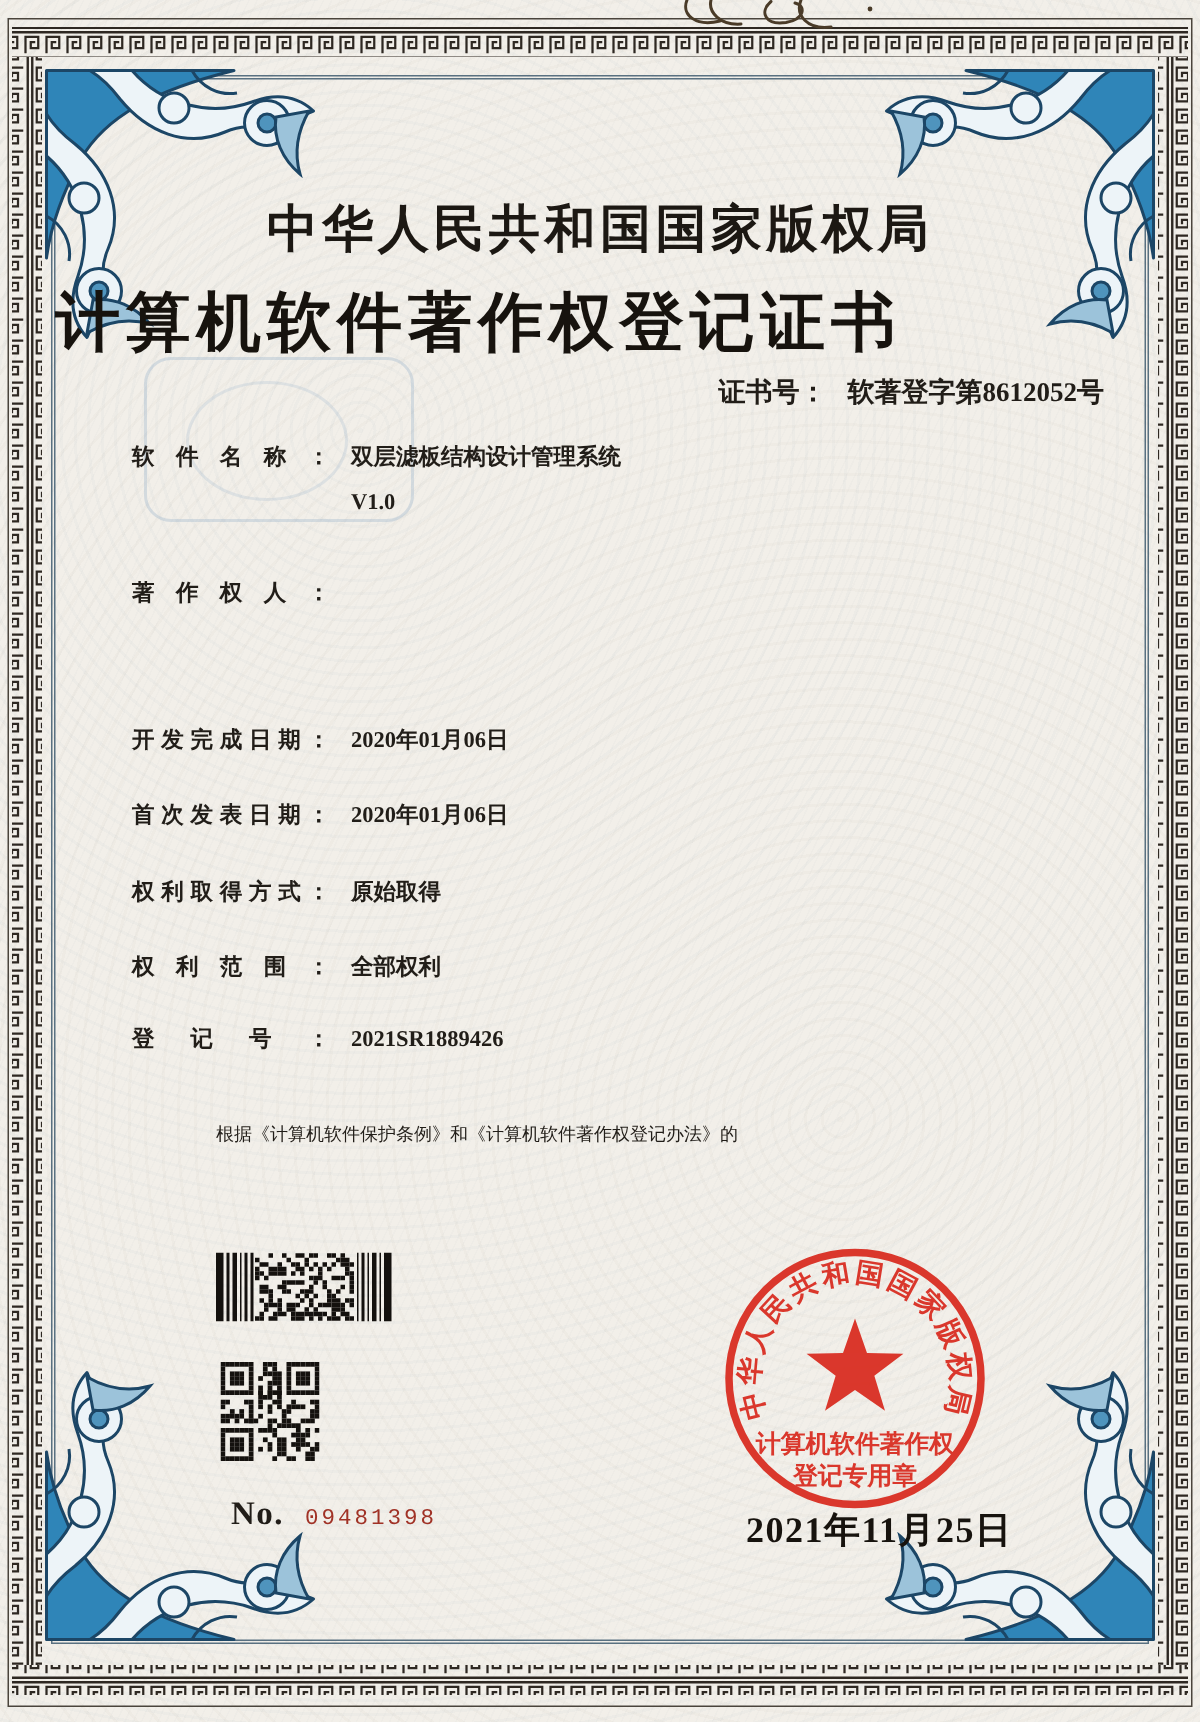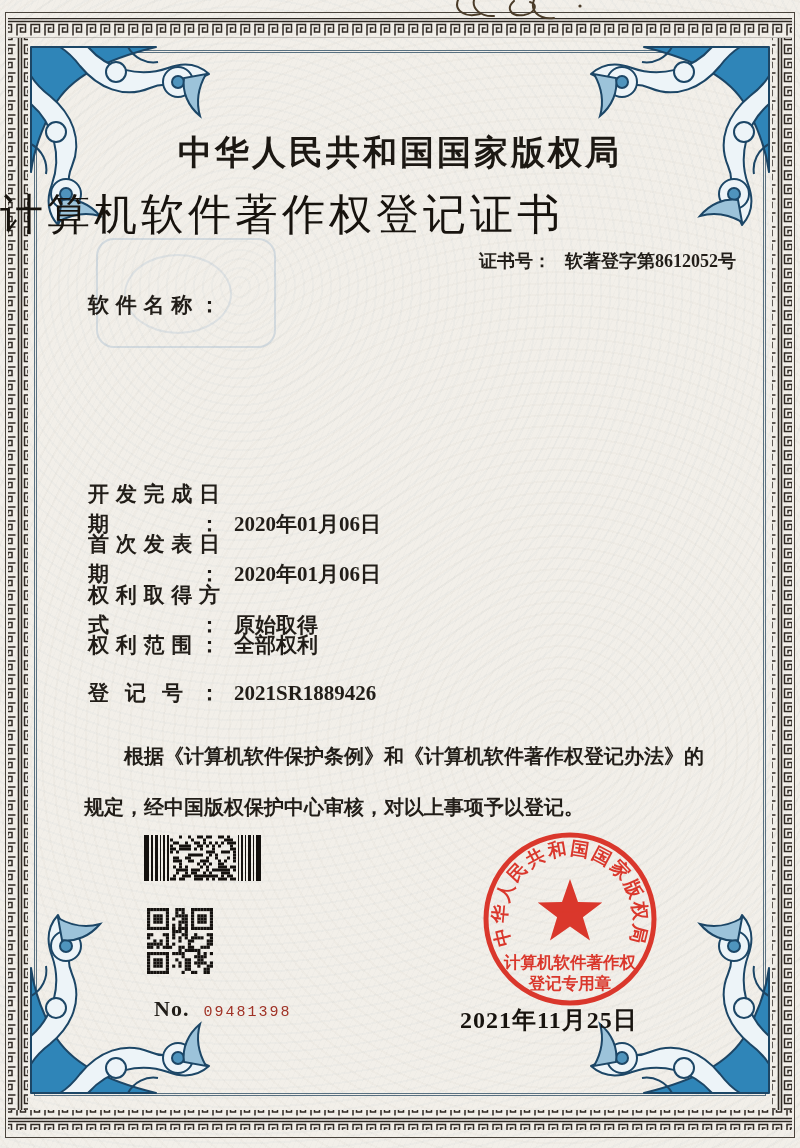--- a/index.html
+++ b/index.html
@@ -17,44 +17,44 @@
   #outer-line{left:5px;top:12px;width:788px;height:1124px;border:1px solid #4a443c;}
   #border-svg{left:0;top:0;}
   #inner-frame{left:34px;top:50px;width:726px;height:1040px;border:3px double rgba(62,90,110,0.85);}
   .flourish{width:185px;height:185px;}
   #fl-tr{transform:scaleX(-1);}
   #fl-bl{transform:scaleY(-1);}
   #fl-br{transform:scale(-1,-1);}
   
   #authority{left:0;top:130px;width:800px;text-align:center;font-size:34px;font-weight:800;
              letter-spacing:3px;color:#1c1813;}
-  #cert-title{left:0;top:186px;width:638px;text-align:left;font-size:43px;font-weight:400;
+  #cert-title{left:0;top:186px;width:638px;text-align:center;font-size:43px;font-weight:700;
              letter-spacing:4px;color:#17130e;}
   #cert-no-row{top:249px;right:64px;font-size:18px;font-weight:700;}
   #cert-no-row .val{margin-left:14px;margin-top:36px;}
   
-  .field-row{position:absolute;left:88px;font-size:21px;font-weight:700;line-height:30px;
-             display:flex;align-items:flex-end;}
+  .field-row{position:absolute;left:88px;font-size:15px;font-weight:700;line-height:30px;
+             display:flex;align-items:flex-start;}
   .row-label{display:inline-block;width:132px;text-align:justify;text-align-last:justify;
              flex:0 0 132px;}
   .row-value{margin-left:14px;max-width:480px;}
   
-  #statement{left:84px;top:731px;width:672px;font-size:20px;font-weight:700;line-height:51px;}
+  #statement{left:104px;top:731px;width:672px;font-size:12px;font-weight:400;line-height:51px;}
   #statement .l1{text-indent:40px;white-space:nowrap;}
   #statement .l2{white-space:nowrap;}
   
   #barcode-svg{left:144px;top:835px;}
   #qr-svg{left:147px;top:908px;}
   #serial-row{left:110px;top:996px;font-size:22px;}
   #serial-row .no-lbl{font-weight:600;letter-spacing:1px;margin-left:44px;}
   #serial-row .no-val{font-family:Liberation Mono, monospace;
                       font-size:15px;letter-spacing:2px;margin-left:14px;}
   
   #seal-svg{left:478px;top:827px;opacity:0.93;}
-  #issue-date{left:460px;top:1004px;width:215px;text-align:left;font-size:24px;font-weight:700;
+  #issue-date{left:460px;top:1004px;width:215px;text-align:right;font-size:24px;font-weight:700;
               color:#17130e;letter-spacing:1px;}
   
   #embossed-stamp{left:96px;top:238px;width:176px;height:106px;border:2px solid rgba(140,170,200,0.30);
                   border-radius:18px;}
   #embossed-inner{left:26px;top:14px;width:104px;height:76px;border:2px solid rgba(140,170,200,0.20);
                   border-radius:50%;position:absolute;}
   svg text{font-family:"Liberation Serif","DejaVu Serif",serif;}
 </style>
 </head>
 <body>
@@ -127,22 +127,24 @@
   </div>
 
   <div class="abs" id="authority">中华人民共和国国家版权局</div>
   <div class="abs" id="cert-title">计算机软件著作权登记证书</div>
   <div class="abs" id="cert-no-row">
     <span>证书号：</span><span class="val">软著登字第8612052号</span>
   </div>
 
   <div class="field-row" style="top:290px">
     <span class="row-label">软件名称：</span>
+    <span class="row-value"><span>双层滤板结构设计管理系统</span><br><span>V1.0</span></span>
   </div>
   <div class="field-row" style="top:381px">
+    <span class="row-label">著作权人：</span>
   </div>
   <div class="field-row" style="top:479px">
     <span class="row-label">开发完成日期：</span>
     <span class="row-value">2020年01月06日</span>
   </div>
   <div class="field-row" style="top:529px">
     <span class="row-label">首次发表日期：</span>
     <span class="row-value">2020年01月06日</span>
   </div>
   <div class="field-row" style="top:630px">
@@ -153,21 +155,20 @@
     <span class="row-label">权利取得方式：</span>
     <span class="row-value">原始取得</span>
   </div>
   <div class="field-row" style="top:678px">
     <span class="row-label">登记号：</span>
     <span class="row-value">2021SR1889426</span>
   </div>
 
   <div class="abs" id="statement">
     <div class="l1">根据《计算机软件保护条例》和《计算机软件著作权登记办法》的</div>
-    <div class="l2">规定，经中国版权保护中心审核，对以上事项予以登记。</div>
   </div>
 
   <svg class="abs" id="barcode-svg" width="118" height="46">
       <rect x="0" y="0" width="5" height="46" fill="#14110e"></rect>
       <rect x="7" y="0" width="2" height="46" fill="#14110e"></rect>
       <rect x="11" y="0" width="3" height="46" fill="#14110e"></rect>
       <rect x="16" y="0" width="1" height="46" fill="#14110e"></rect>
       <rect x="19" y="0" width="2" height="46" fill="#14110e"></rect>
       <rect x="23" y="0" width="2" height="46" fill="#14110e"></rect>
       <rect x="26" y="3.5" width="3" height="3" fill="#14110e"></rect>

